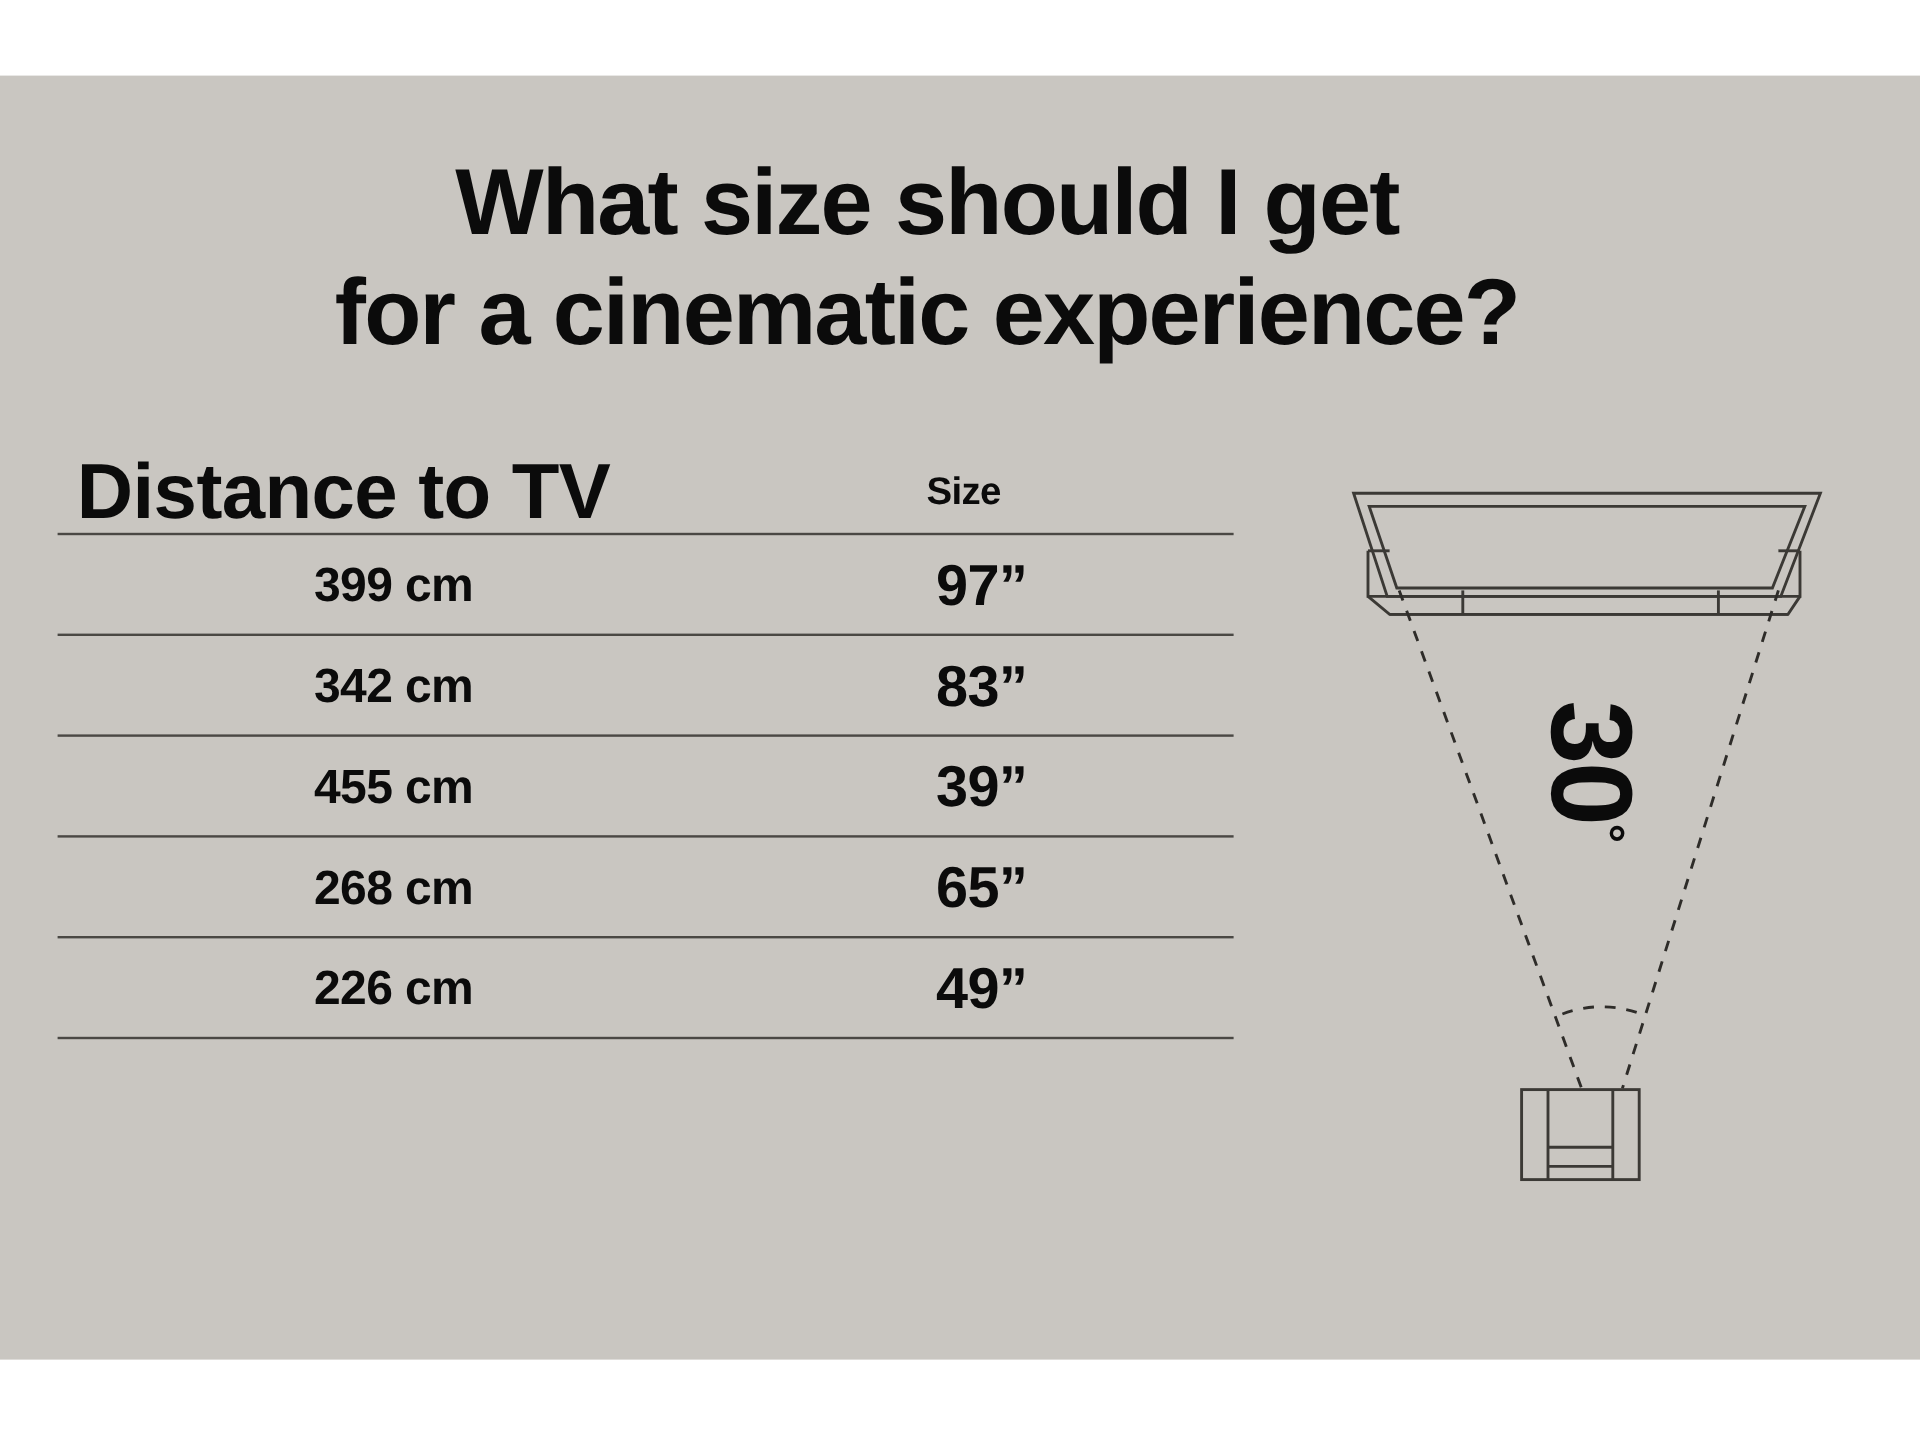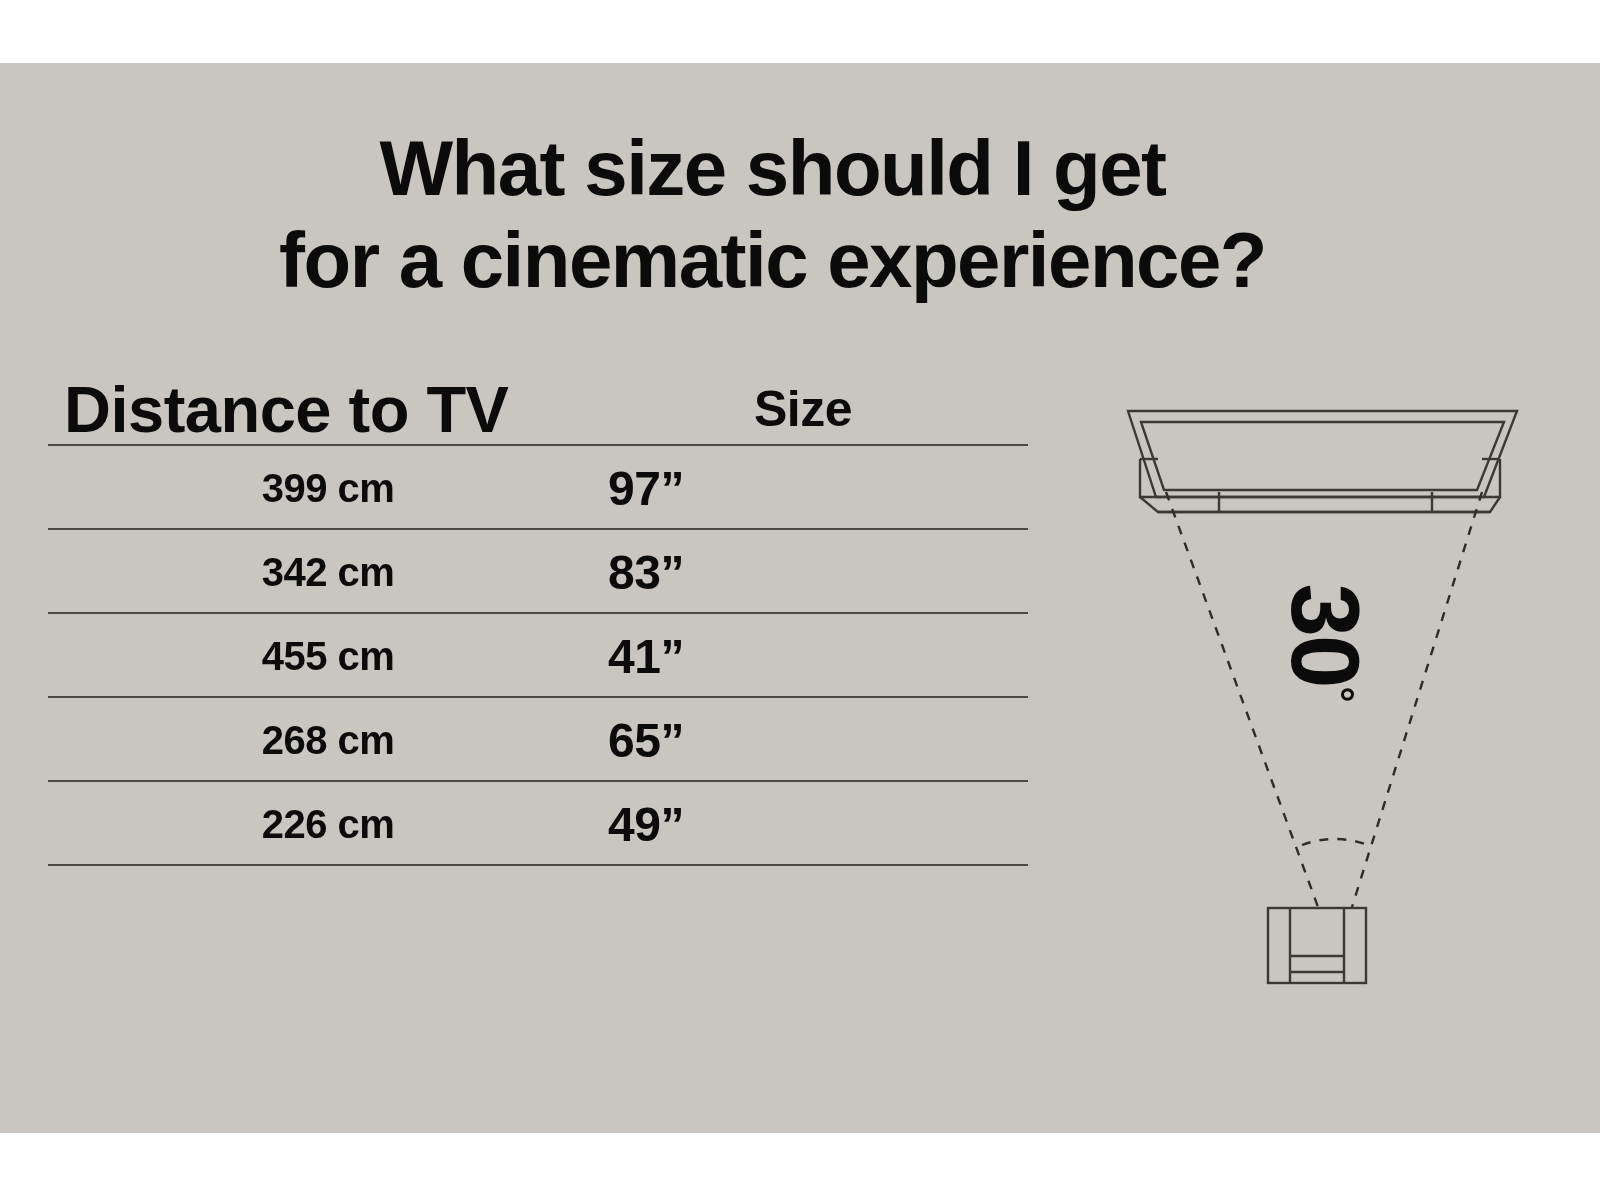--- a/index.html
+++ b/index.html
@@ -72,33 +72,34 @@
   .c-dist {
     flex: 0 0 560px;
     text-align: center;
     font-weight: bold;
     font-size: 40px;
     letter-spacing: -0.5px;
     color: #0b0b0b;
   }
   .c-size {
     flex: 1 1 auto;
+    text-align: center;
     font-weight: bold;
     font-size: 48px;
     letter-spacing: -0.5px;
     color: #0b0b0b;
   }
   .headrow .c-dist {
     text-align: left;
     padding-left: 16px;
     font-size: 65px;
   }
   .headrow .c-size {
     text-align: center;
-    font-size: 50px;
+    font-size: 32px;
     padding-right: 46px;
   }
   .c-dist.val { padding-right: 0; }
 
   
   #diagram {
     position: absolute;
     left: 1080px;
     top: 380px;
     width: 480px;
@@ -158,21 +159,21 @@
     </div>
 
     <div class="trow">
       <div class="c-dist val">342 cm</div>
       <div class="c-size">83”</div>
       <div class="rule"></div>
     </div>
 
     <div class="trow">
       <div class="c-dist val">455 cm</div>
-      <div class="c-size">41”</div>
+      <div class="c-size">39”</div>
       <div class="rule"></div>
     </div>
 
     <div class="trow">
       <div class="c-dist val">268 cm</div>
       <div class="c-size">65”</div>
       <div class="rule"></div>
     </div>
 
     <div class="trow">

